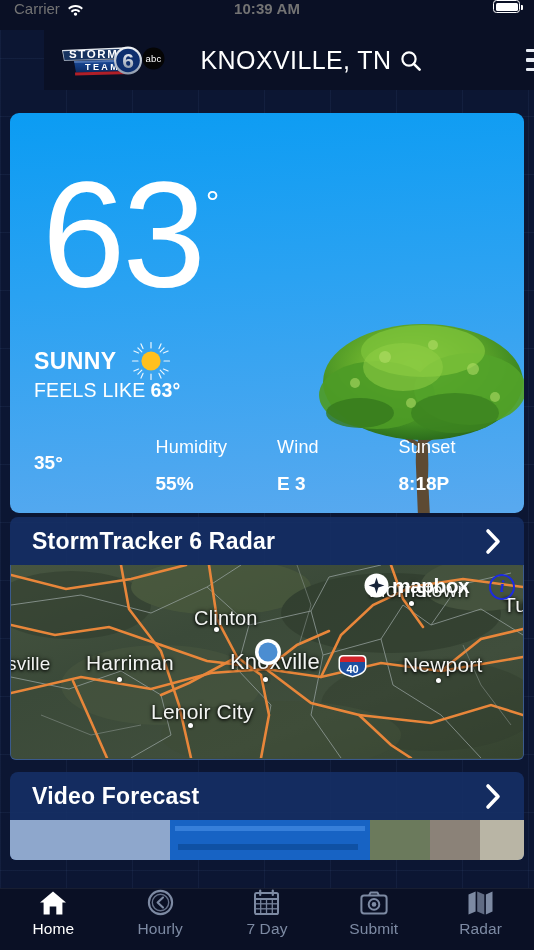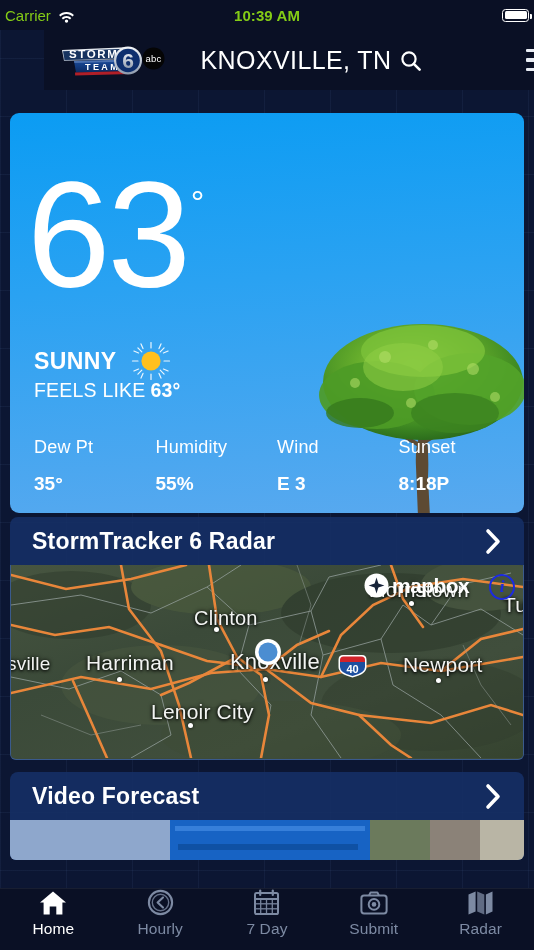--- a/index.html
+++ b/index.html
@@ -22,22 +22,22 @@
       linear-gradient(rgba(120,160,220,.07) 1px, transparent 1px),
       linear-gradient(90deg, rgba(120,160,220,.07) 1px, transparent 1px);
     background-size:66px 58px;
     pointer-events:none;
   }
 
   
   #statusbar{
     position:relative; height:30px; width:100%;
     background:#0a1025;
-    display:flex; align-items:center;
-    padding:0 5px; color:#84cc16;
+    display:flex; align-items:flex-start;
+    padding:0 14px; color:#737373;
     font-size:15px; z-index:5;
   }
   #sb-left{ display:flex; align-items:center; gap:7px; }
   #sb-time{
     position:absolute; left:0; right:0; text-align:center;
     font-size:15px; font-weight:bold; letter-spacing:.1px;
   }
   #sb-right{ margin-left:auto; display:flex; align-items:center; z-index:2;}
   .wifi{ width:17px; height:13px; position:relative; display:inline-block; }
   .battery{
@@ -82,21 +82,21 @@
   #cond-card{
     position:relative; margin-top:23px;
     height:400px; border-radius:9px; overflow:hidden;
     background:linear-gradient(176deg,#0b9cf3 0%,#2aa2f2 42%,#59a9ef 100%);
   }
   #tree{
     position:absolute; right:-6px; bottom:-4px;
     width:215px; height:200px;
   }
   #temp-block{
-    position:absolute; left:17px; top:52px;
+    position:absolute; left:32px; top:52px;
     display:flex; align-items:flex-start;
   }
   #temp-value{
     font-size:150px; line-height:.94;
     color:#fff; font-weight:300; letter-spacing:-3px;
   }
   #temp-deg{
     font-size:34px; color:#fff; font-weight:300;
     margin-top:18px; margin-left:3px;
   }
@@ -331,21 +331,20 @@
           </svg>
         </span>
       </div>
 
       <div id="feels-row">
         <span>FEELS LIKE</span><b>63°</b>
       </div>
 
       <div id="stats">
         <div class="stat">
-          <div class="stat-label">Dew Pt</div>
           <div class="stat-value">35°</div>
         </div>
         <div class="stat">
           <div class="stat-label">Humidity</div>
           <div class="stat-value">55%</div>
         </div>
         <div class="stat">
           <div class="stat-label">Wind</div>
           <div class="stat-value">E 3</div>
         </div>

